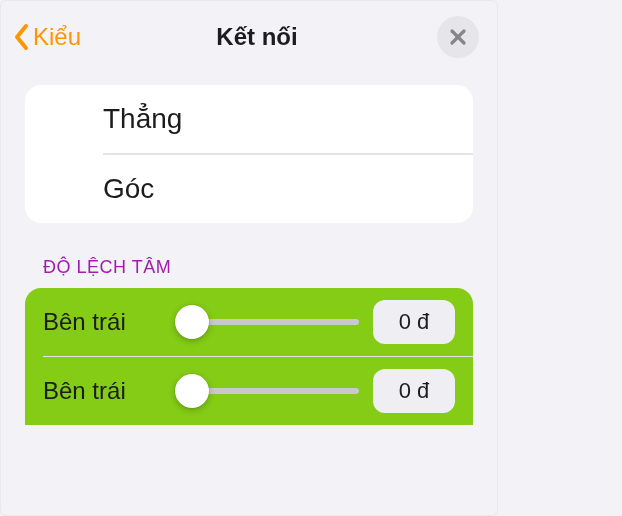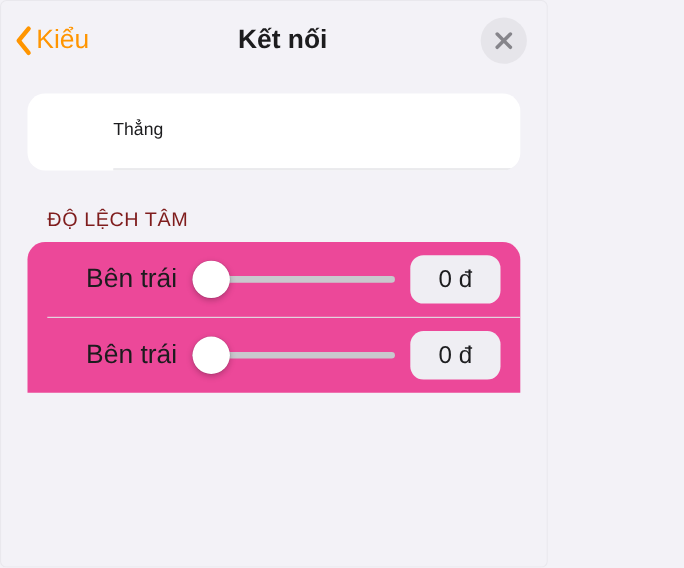--- a/index.html
+++ b/index.html
@@ -68,41 +68,40 @@
     height: 68px;
     padding: 0 18px 0 18px;
     cursor: pointer;
   }
   .row .check-slot {
     width: 60px;
     display: flex;
     align-items: center;
   }
   .row .label {
-    font-size: 16px;
+    font-size: 28px;
     color: #1c1c1e;
   }
   .sep {
     height: 1px;
     margin-left: 78px;
     background: #e3e3e7;
   }
   .section-header {
     margin: 34px 42px 10px 42px;
     font-size: 18px;
     letter-spacing: 0.5px;
-    color: #7f1d1d;
+    color: #a21caf;
     text-transform: uppercase;
   }
   .slider-card {
     margin: 0 24px 0 24px;
-    background: #ec4899;
+    background: #84cc16;
     border-radius: 16px 16px 0 0;
     overflow: hidden;
-    text-align: right;
   }
   .slider-row {
     display: flex;
     align-items: center;
     height: 68px;
     padding: 0 18px;
     gap: 14px;
   }
   .slider-row .s-label {
     width: 118px;
@@ -177,20 +176,24 @@
     </div>
   </div>
 
   <div class="card">
     <div class="row">
       <span class="check-slot"></span>
       <span class="label">Thẳng</span>
     </div>
     <div class="sep"></div>
     <div class="sep"></div>
+    <div class="row">
+      <span class="check-slot"></span>
+      <span class="label">Góc</span>
+    </div>
   </div>
 
   <div class="section-header">ĐỘ LỆCH TÂM</div>
 
   <div class="slider-card">
     <div class="slider-row">
       <div class="s-label">Bên trái</div>
       <div class="s-track">
         <div class="track-bg"></div>
         <div class="thumb"></div>

